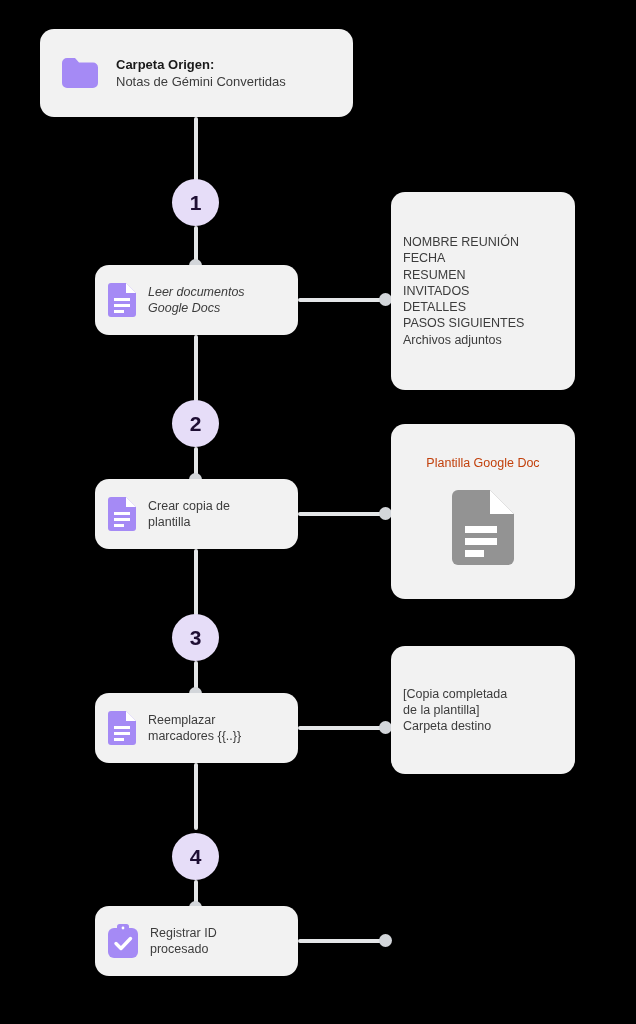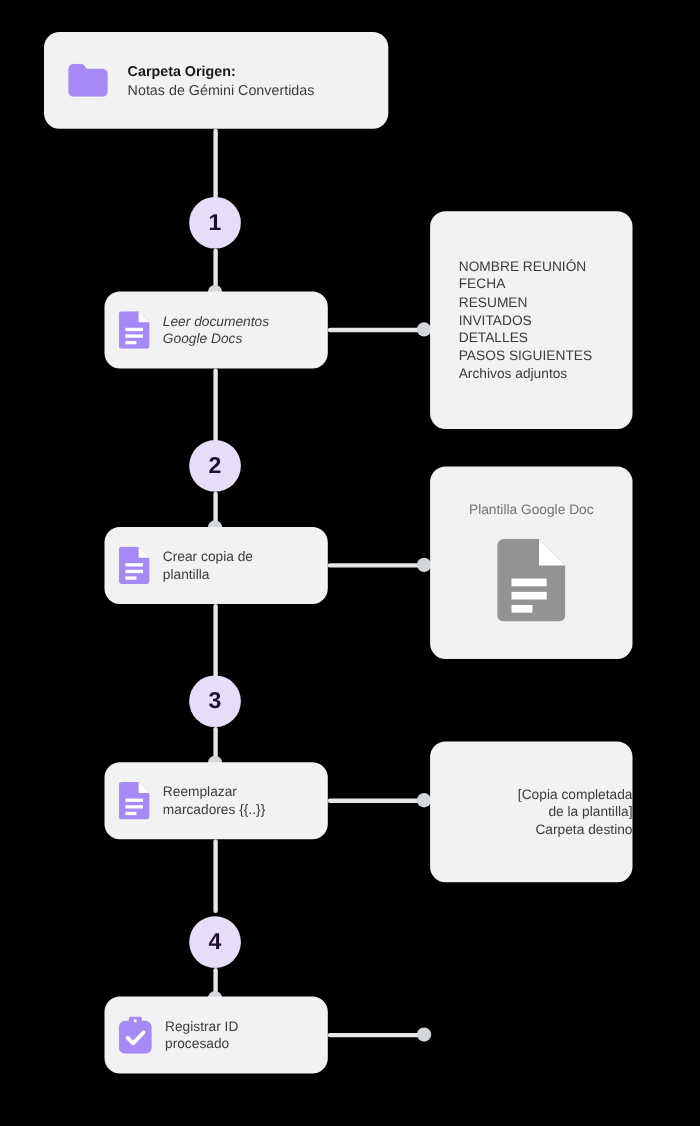--- a/index.html
+++ b/index.html
@@ -112,29 +112,29 @@
     z-index: 2;
     display: flex;
     flex-direction: column;
     justify-content: center;
   }
   .panel-text {
     font-size: 12.5px;
     line-height: 16.3px;
     color: #3C3C3C;
     white-space: pre-line;
-    padding-left: 26px;
+    padding-left: 12px;
   }
   .panel-centered {
     align-items: center;
     justify-content: flex-start;
   }
   .panel-caption {
     font-size: 12.5px;
-    color: #737373;
+    color: #c2410c;
     margin-top: 32px;
   }
 
   
   .icon { display: block; flex: none; }
 </style>
 </head>
 <body>
 
 <div id="canvas">
@@ -217,21 +217,21 @@
       <path d="M18 0 L28 10 L18 10 Z" fill="#FFFFFF"></path>
       <rect x="6" y="15" width="16" height="3" fill="#FFFFFF"></rect>
       <rect x="6" y="21" width="16" height="3" fill="#FFFFFF"></rect>
       <rect x="6" y="27" width="10" height="3" fill="#FFFFFF"></rect>
     </svg>
     <div class="node-label">Reemplazar
 marcadores {{..}}</div>
   </div>
   <div class="h-line" style="top:726px;left:298px;width:86px;"></div>
   <div class="dot" style="top:721px;left:379px;"></div>
-  <div class="panel" style="top:674px;height:128px;text-align:right;">
+  <div class="panel" style="top:646px;height:128px;">
     <div class="panel-text">[Copia completada
 de la plantilla]
 Carpeta destino</div>
   </div>
 
   <div class="v-line" style="top:763px;height:67px;"></div>
   <div class="badge" style="top:833px;">4</div>
   <div class="v-line" style="top:880px;height:32px;"></div>
   <div class="dot dot-top" style="top:901px;"></div>
 

